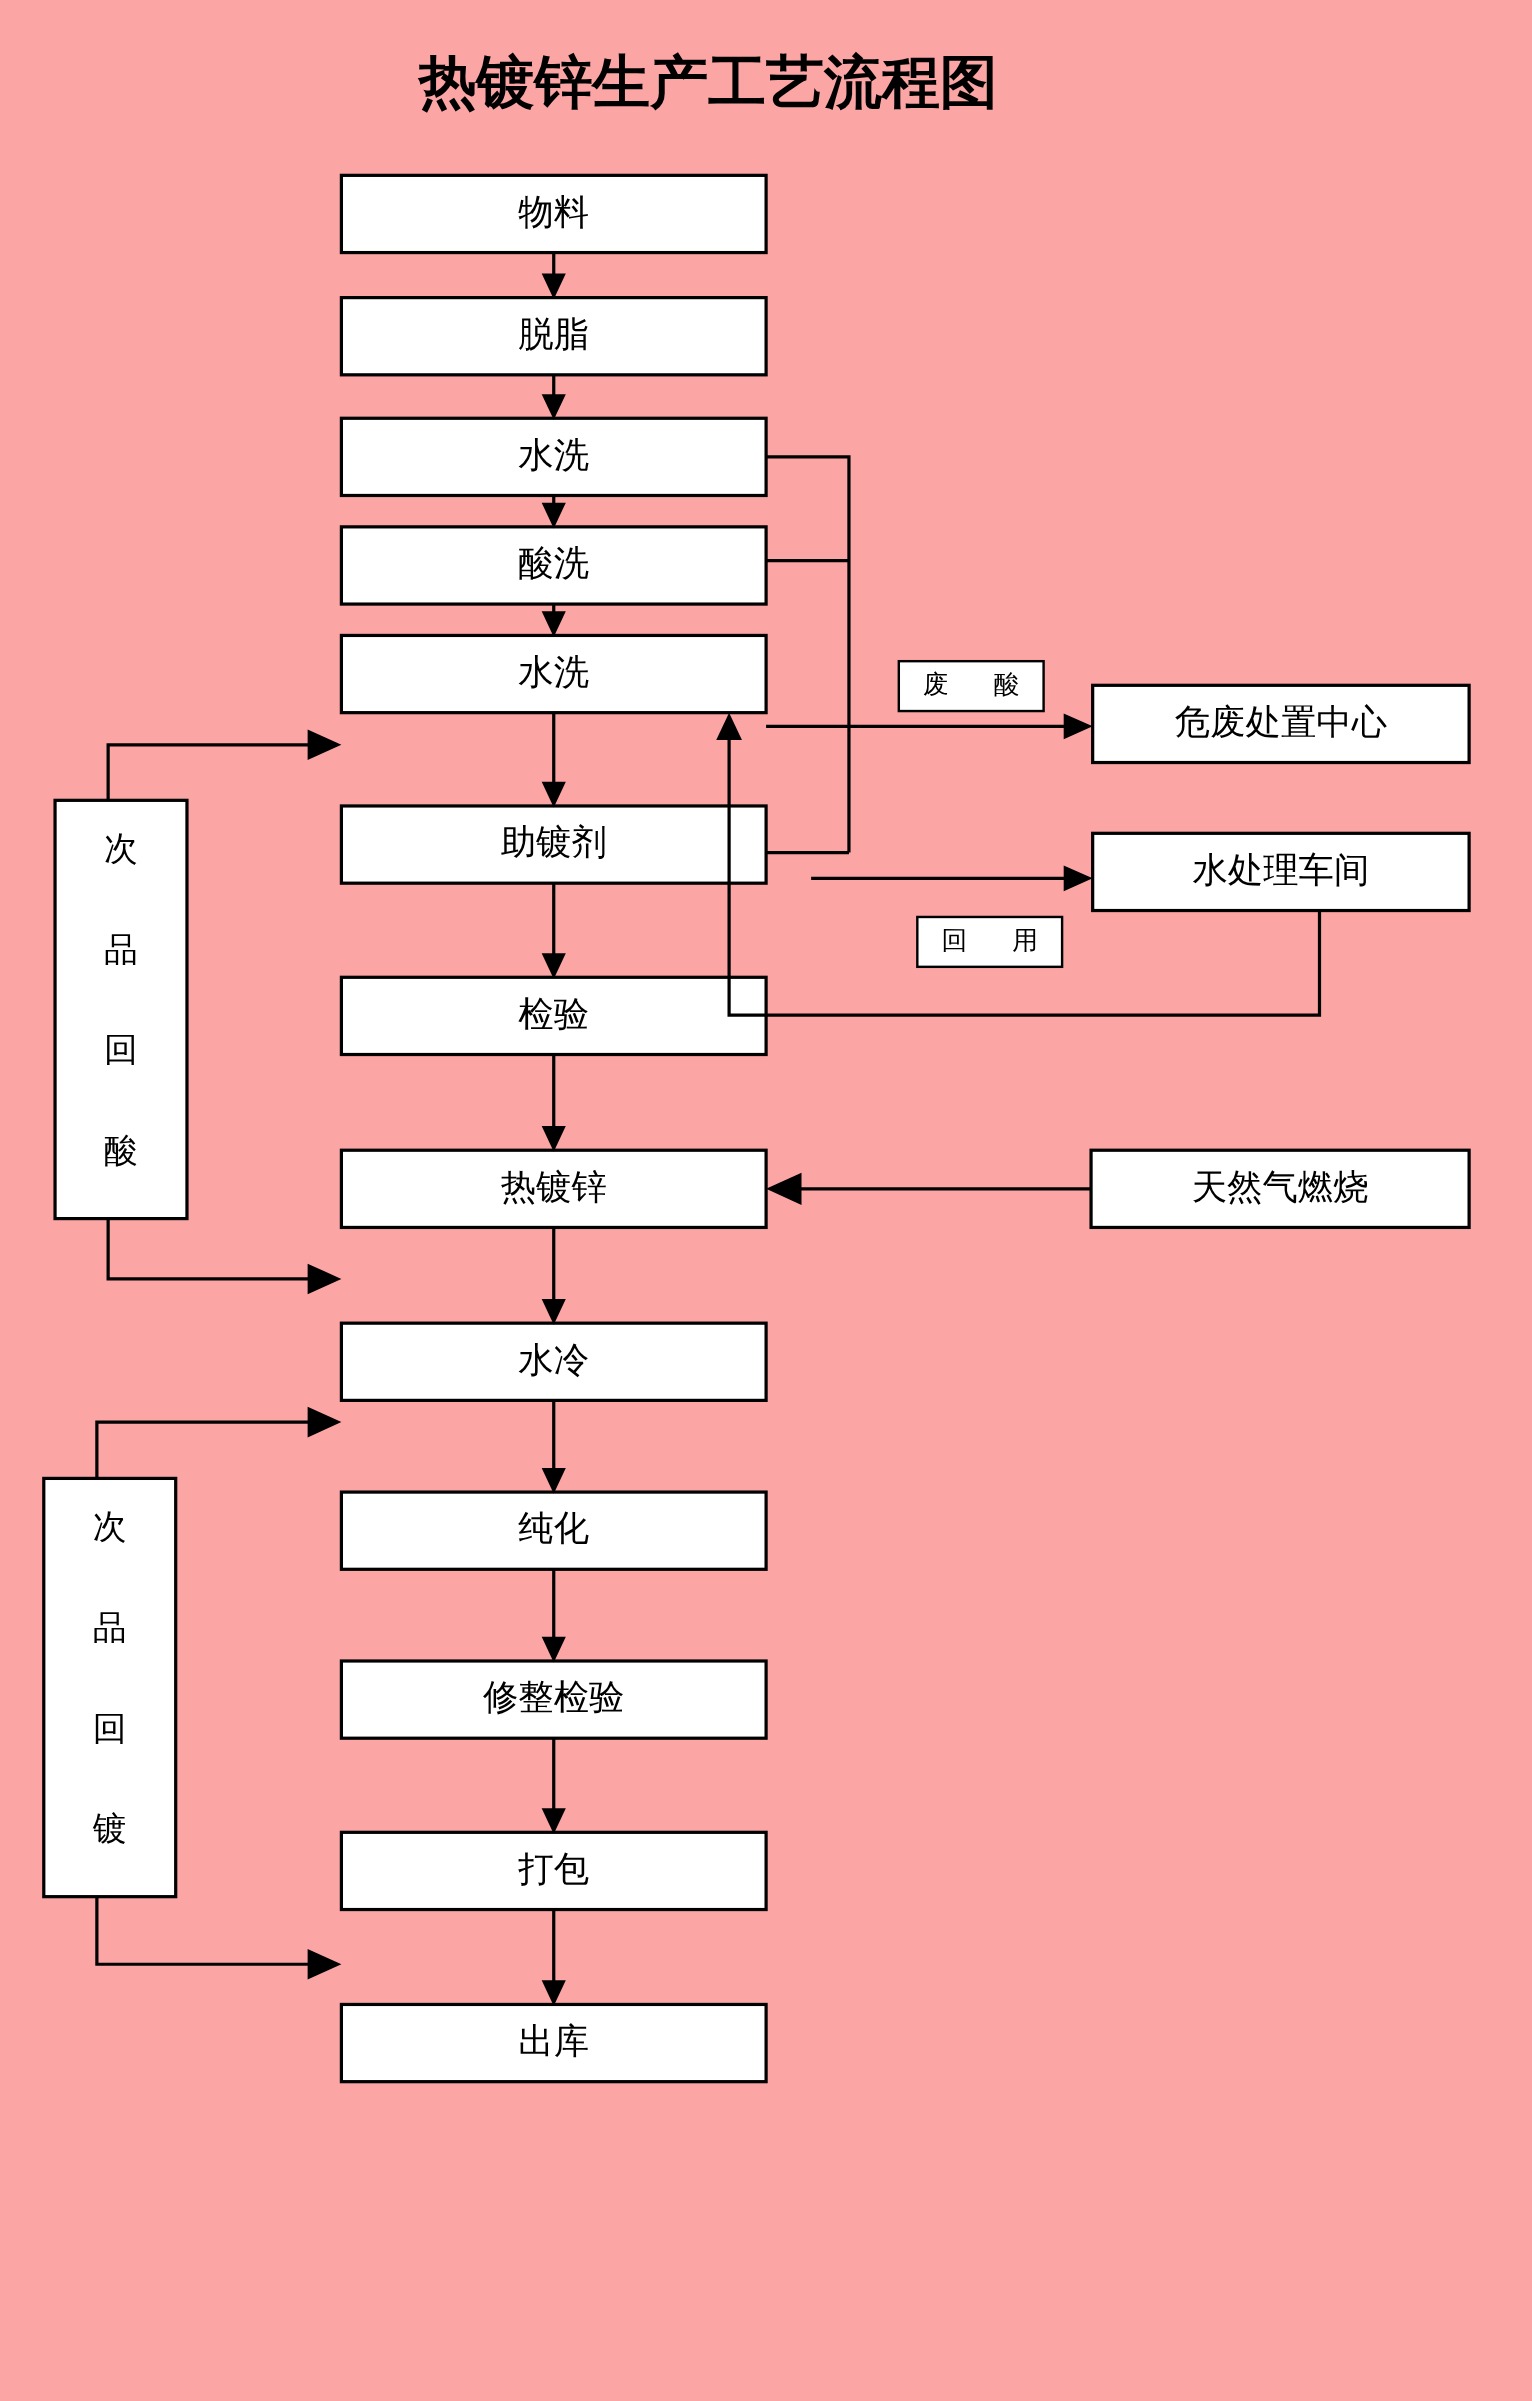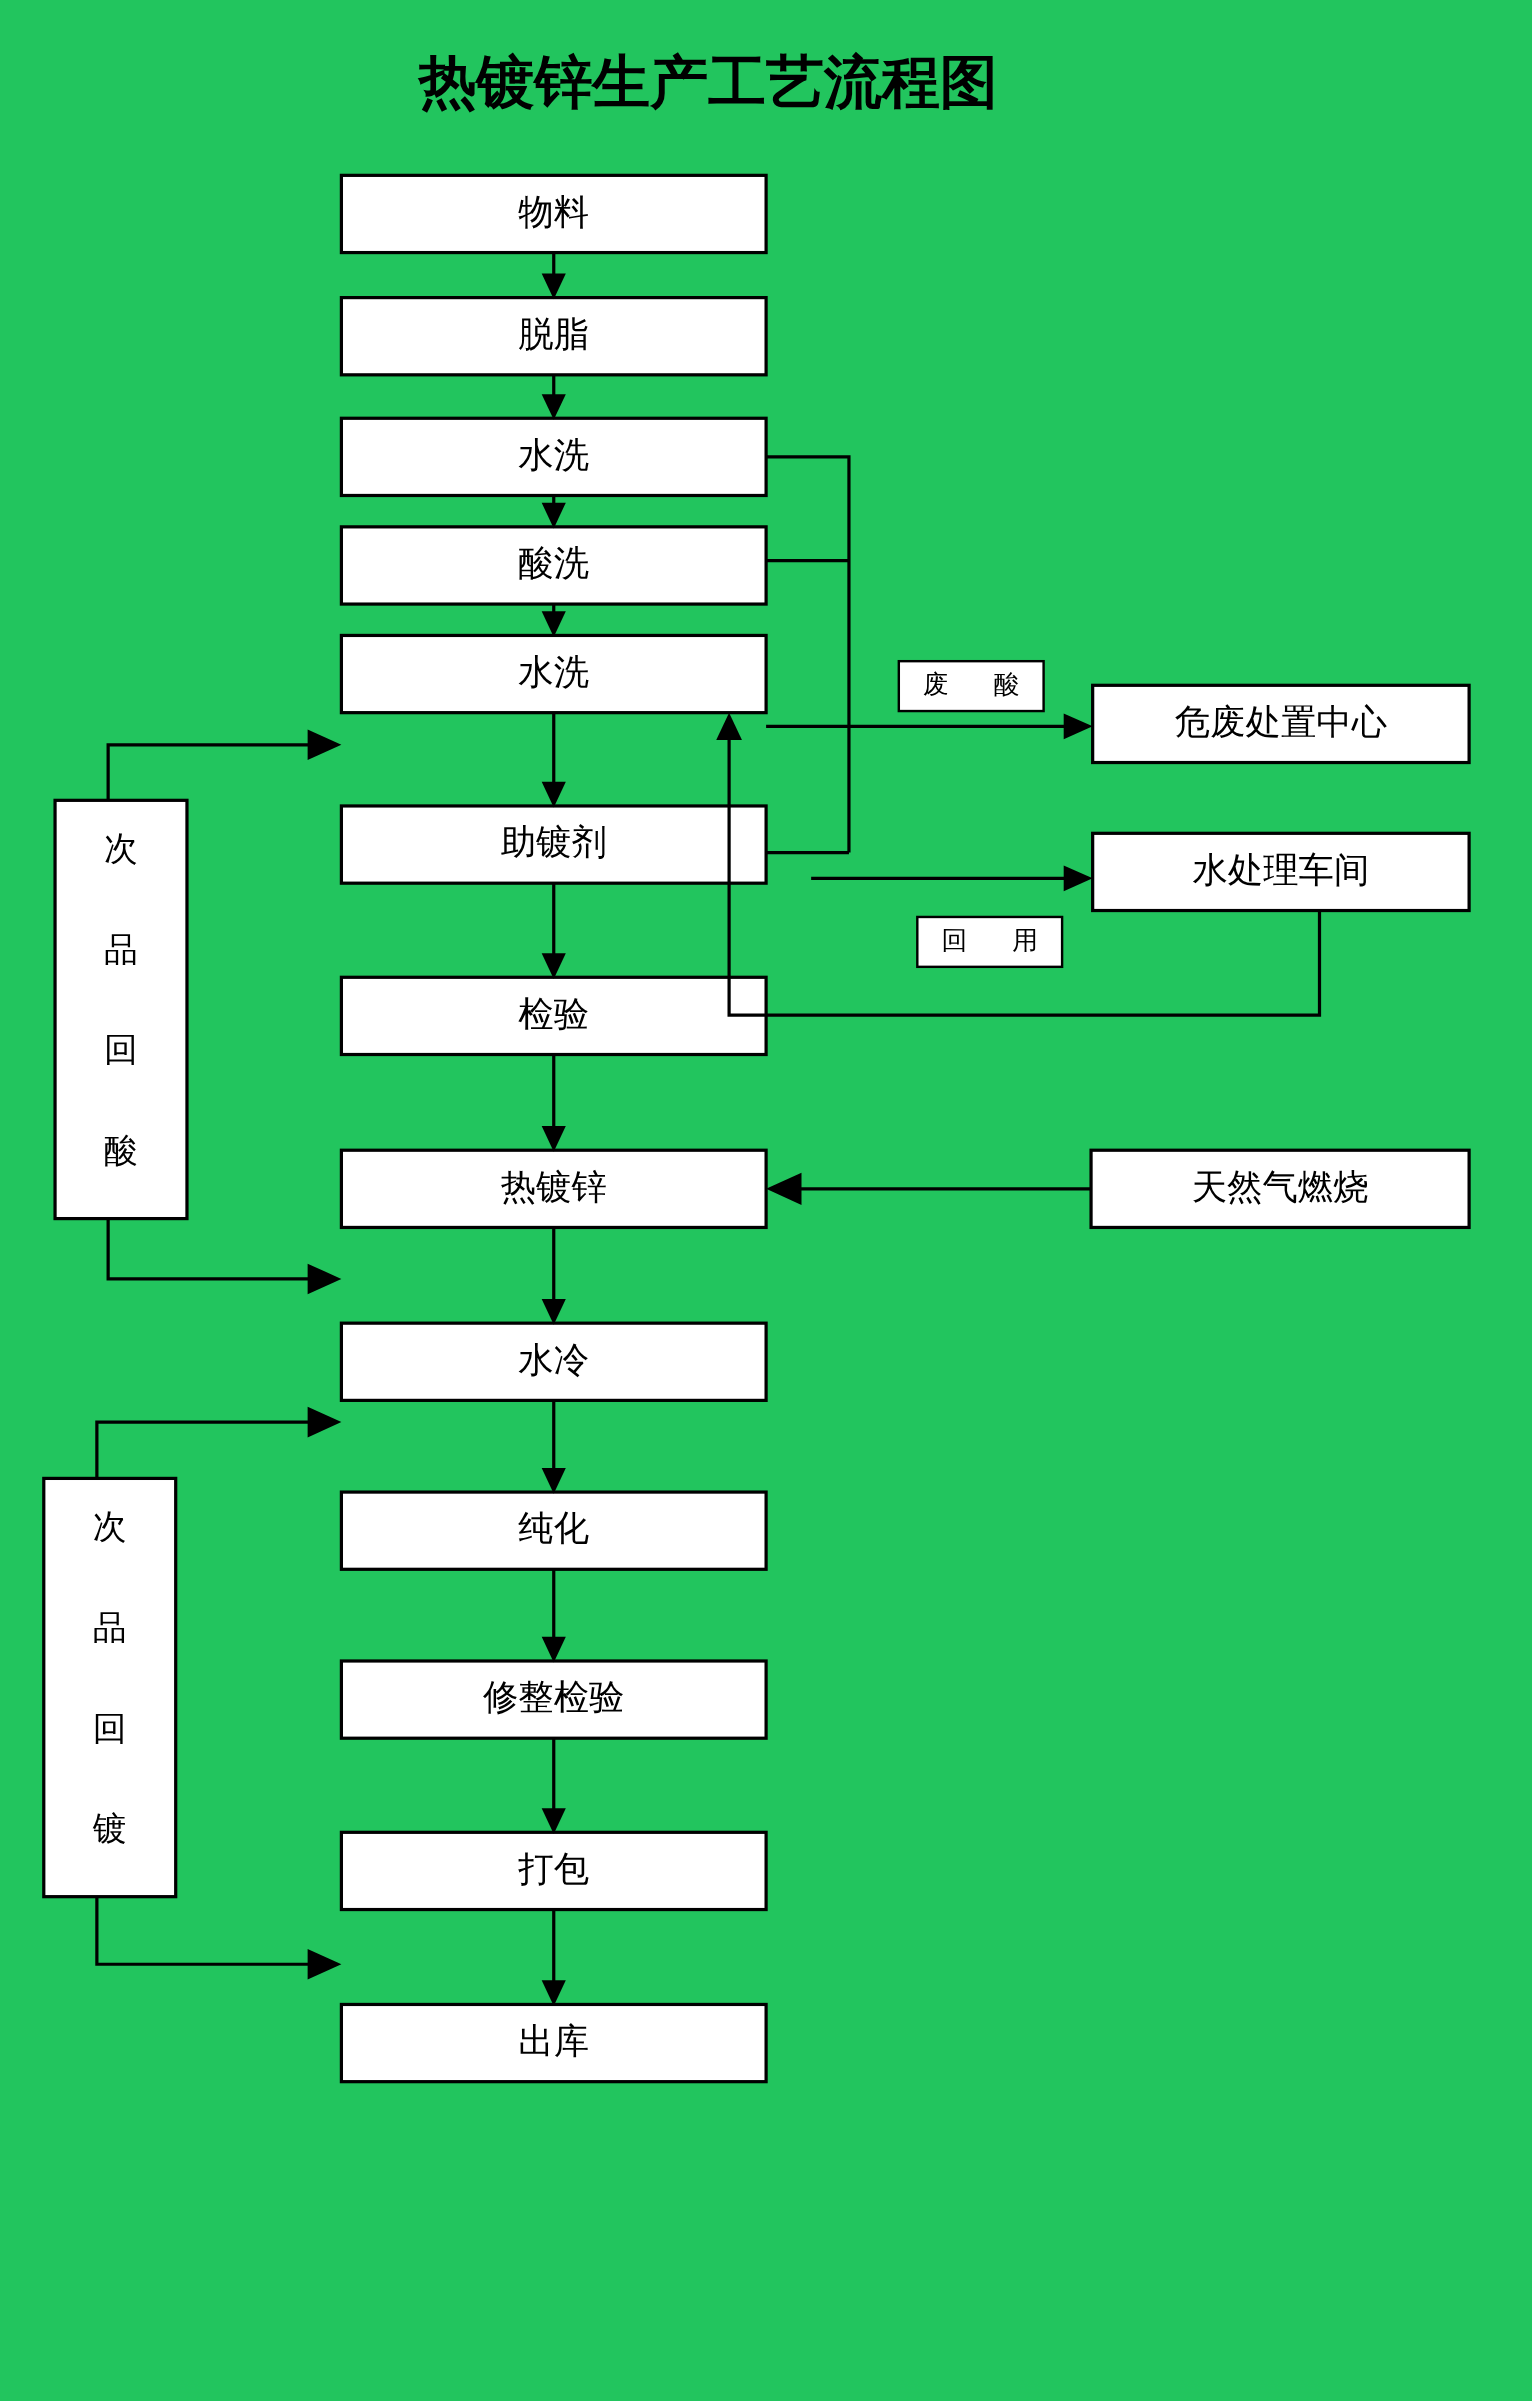--- a/index.html
+++ b/index.html
@@ -7,21 +7,21 @@
     padding: 0;
     background: #ffffff;
   }
   body {
     font-family: "Liberation Serif", "DejaVu Serif", serif;
   }
   #page {
     position: relative;
     width: 1533px;
     height: 2401px;
-    background: #22c55e;
+    background: #fca5a5;
     overflow: hidden;
   }
   #flow-svg {
     position: absolute;
     inset: 0;
     width: 1533px;
     height: 2401px;
     display: block;
   }
   .box-rect {

